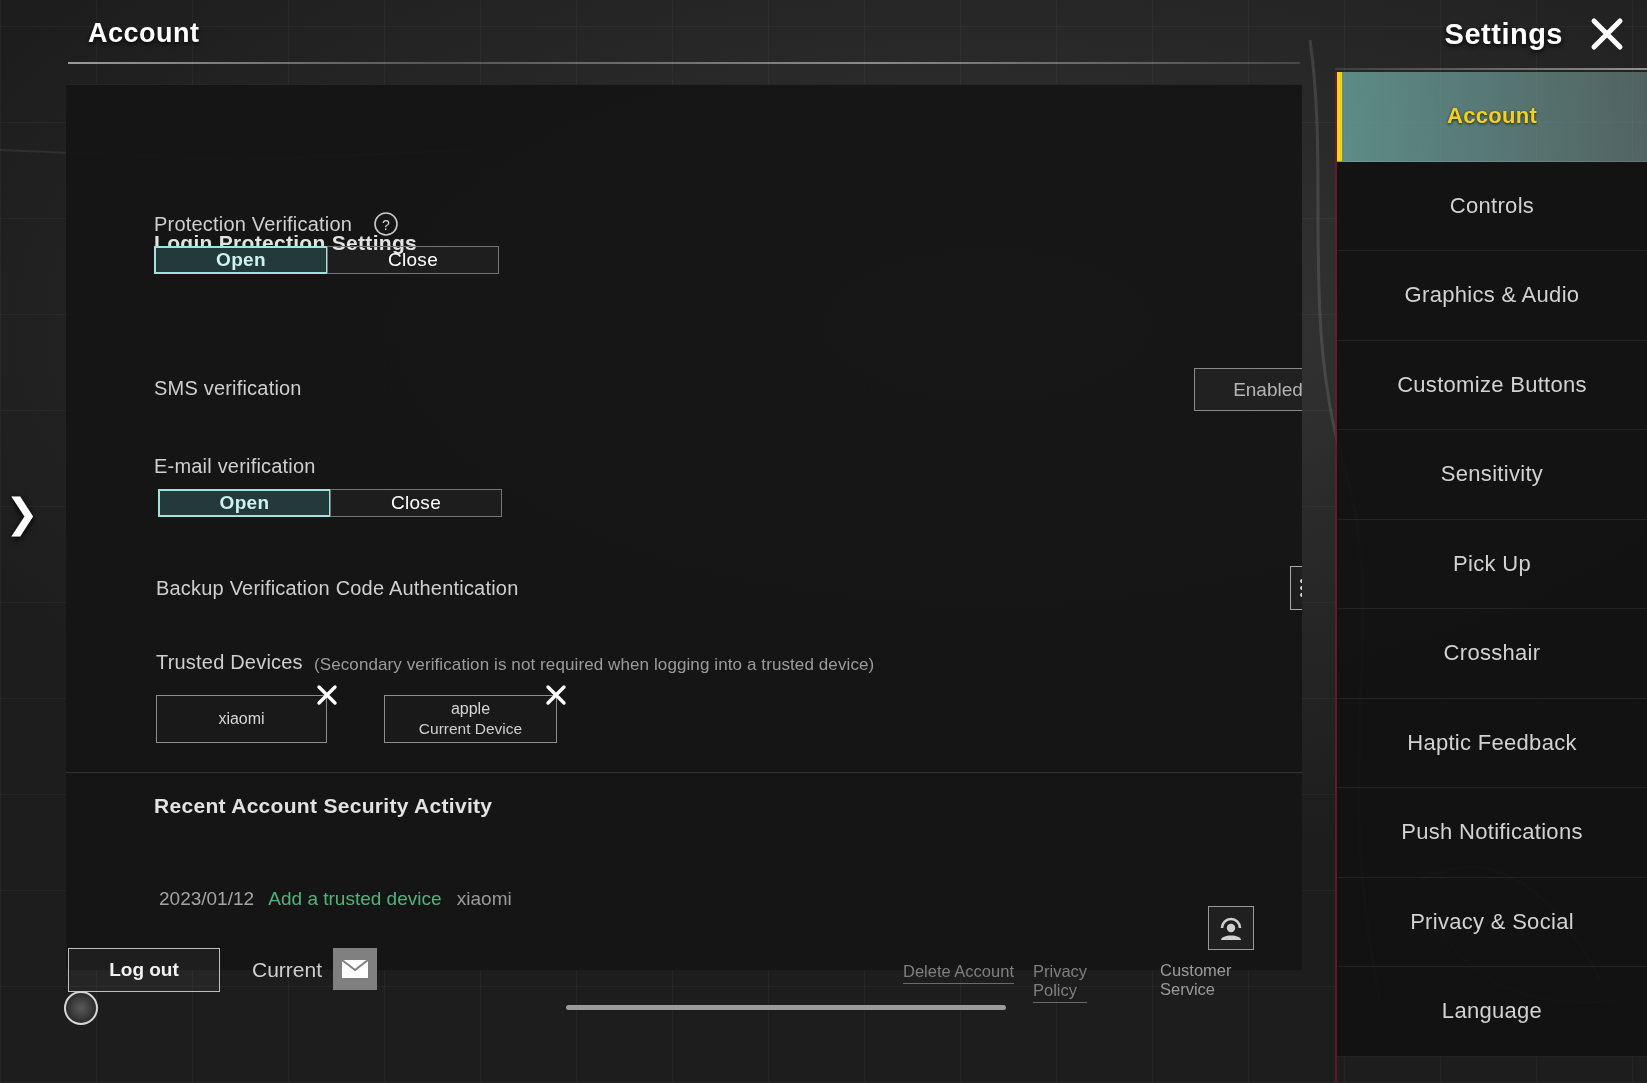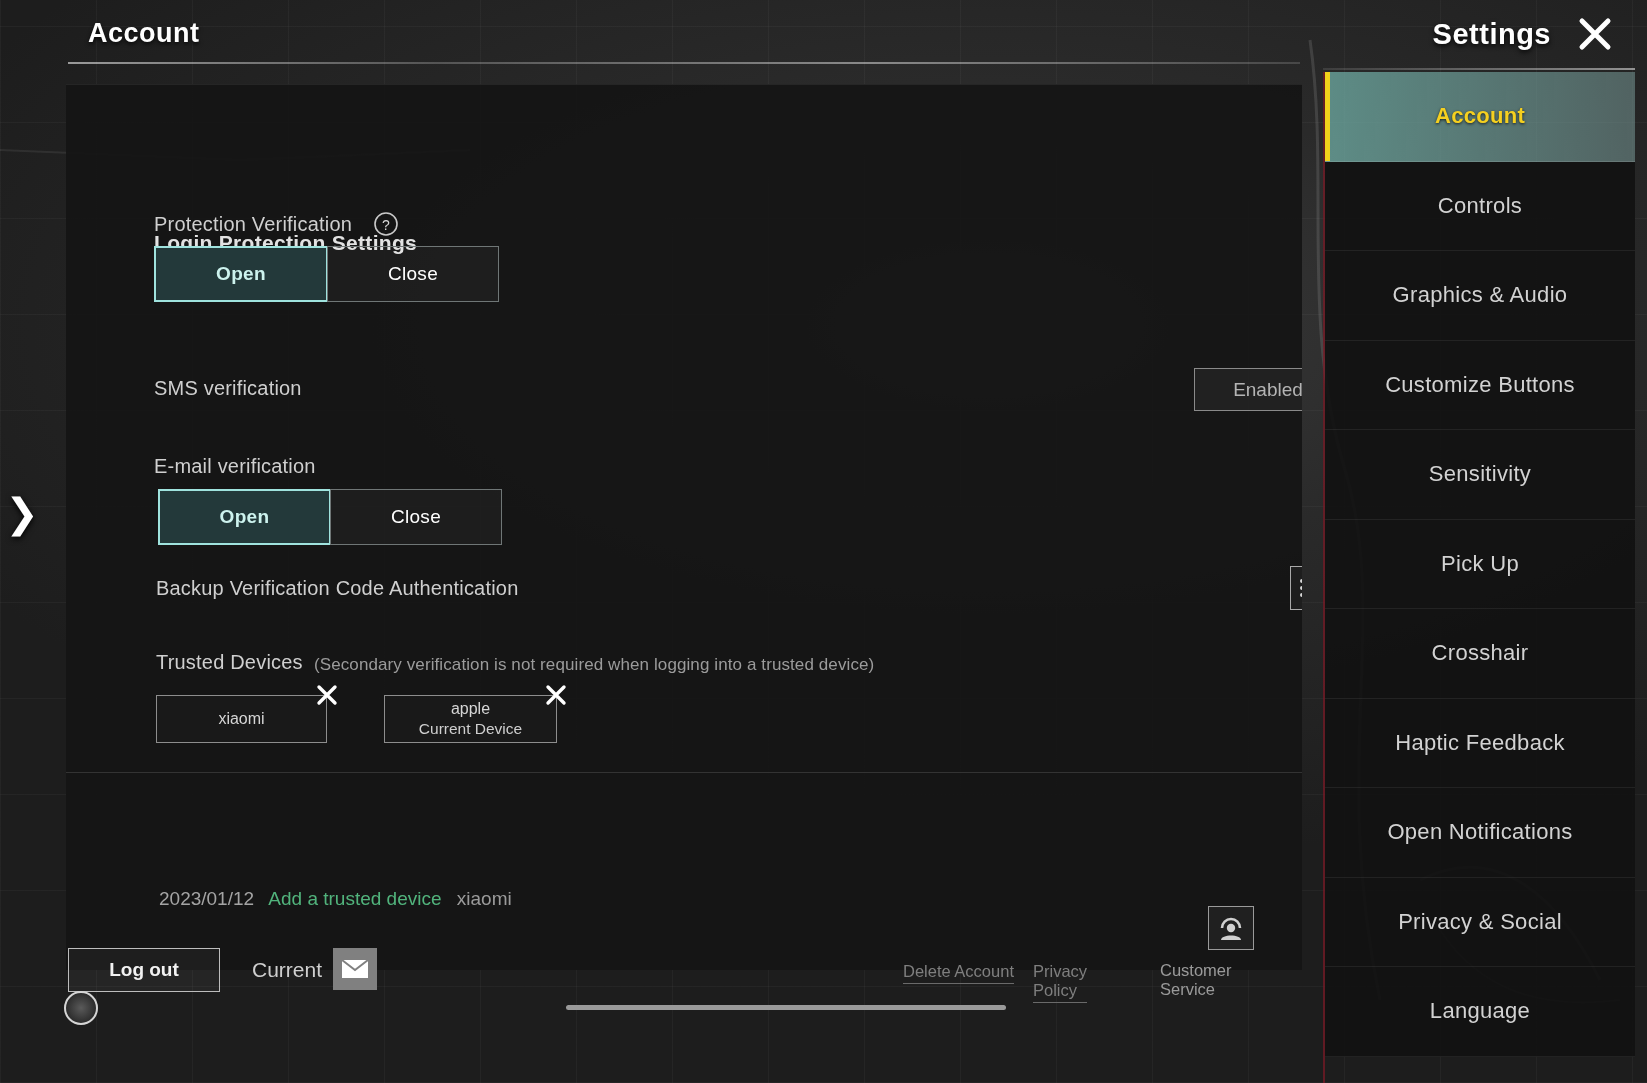--- a/index.html
+++ b/index.html
@@ -52,21 +52,21 @@
     letter-spacing:.3px;
   }
   .row-label {
     position:absolute; font-size:20px; color:#cfcfcf; letter-spacing:.2px;
   }
   .desc-text {
     position:absolute; font-size:16.5px; color:#9b9b9b; letter-spacing:.1px;
   }
 
   
-  .seg { position:absolute; display:flex; height:56px; }
+  .seg { position:absolute; display:flex; height:28px; }
   .seg-btn {
     display:flex; align-items:center; justify-content:center;
     font-size:19px; letter-spacing:.3px;
     border:1px solid #6f7676;
     background:rgba(255,255,255,.035);
     color:#ffffff;
     cursor:pointer;
   }
   .seg-btn.active {
     background:#23393a;
@@ -158,21 +158,21 @@
   }
   #left-arrow {
     position:absolute; left:4px; top:483px; width:36px; height:60px;
     display:flex; align-items:center; justify-content:center;
     color:#fff; font-size:40px; font-weight:300; cursor:pointer;
     text-shadow:0 2px 6px #000;
   }
 
   
   #sidebar {
-    position:absolute; right:12px; top:0; width:312px; height:1083px;
+    position:absolute; right:0; top:0; width:312px; height:1083px;
   }
   #settings-head {
     position:absolute; right:0; top:0; width:312px; height:68px;
     display:flex; align-items:center; justify-content:flex-end; padding-right:18px;
   }
   #settings-title {
     font-size:29px; font-weight:bold; color:#fff; letter-spacing:.5px;
     text-shadow:0 2px 5px rgba(0,0,0,.9);
   }
   #close-btn {
@@ -280,20 +280,21 @@
         <span>apple</span>
         <span class="sub">Current Device</span>
       </div>
       <div class="chip-x" style="left:477px; top:597px;">
         <svg viewBox="0 0 26 26">
             <path d="M5 5 L21 21 M21 5 L5 21" stroke="#fff" stroke-width="3.4" stroke-linecap="round"></path>
           </svg>
       </div>
 
       <div id="activity-divider"></div>
+      <div class="section-title" style="left:88px; top:709px;">Recent Account Security Activity</div>
 
       <div class="log-row" style="left:93px; top:803px; opacity:.85;">
         <span class="log-date" style="margin-right: 10px;">2023/01/12</span>
         <span class="log-action" style="margin-right: 10px;">Add a trusted device</span>
         <span class="log-device">xiaomi</span>
       </div>
     </div>
   </div>
 
   <div id="bottom-bar">
@@ -350,21 +351,21 @@
       <div class="sb-item">
           <span>Pick Up</span>
         </div>
       <div class="sb-item">
           <span>Crosshair</span>
         </div>
       <div class="sb-item">
           <span>Haptic Feedback</span>
         </div>
       <div class="sb-item">
-          <span>Open Notifications</span>
+          <span>Push Notifications</span>
         </div>
       <div class="sb-item">
           <span>Privacy &amp; Social</span>
         </div>
       <div class="sb-item">
           <span>Language</span>
         </div>
     </div>
   </div>
 </div>

